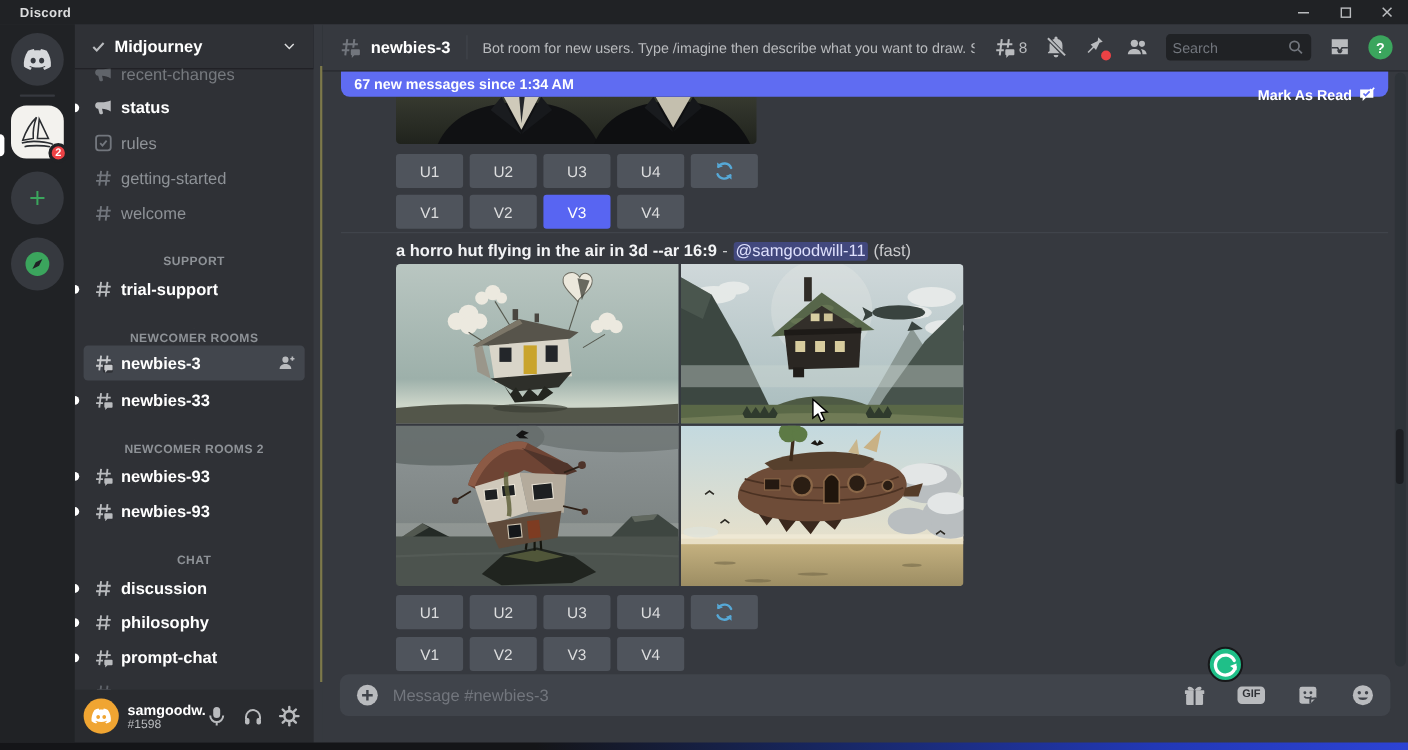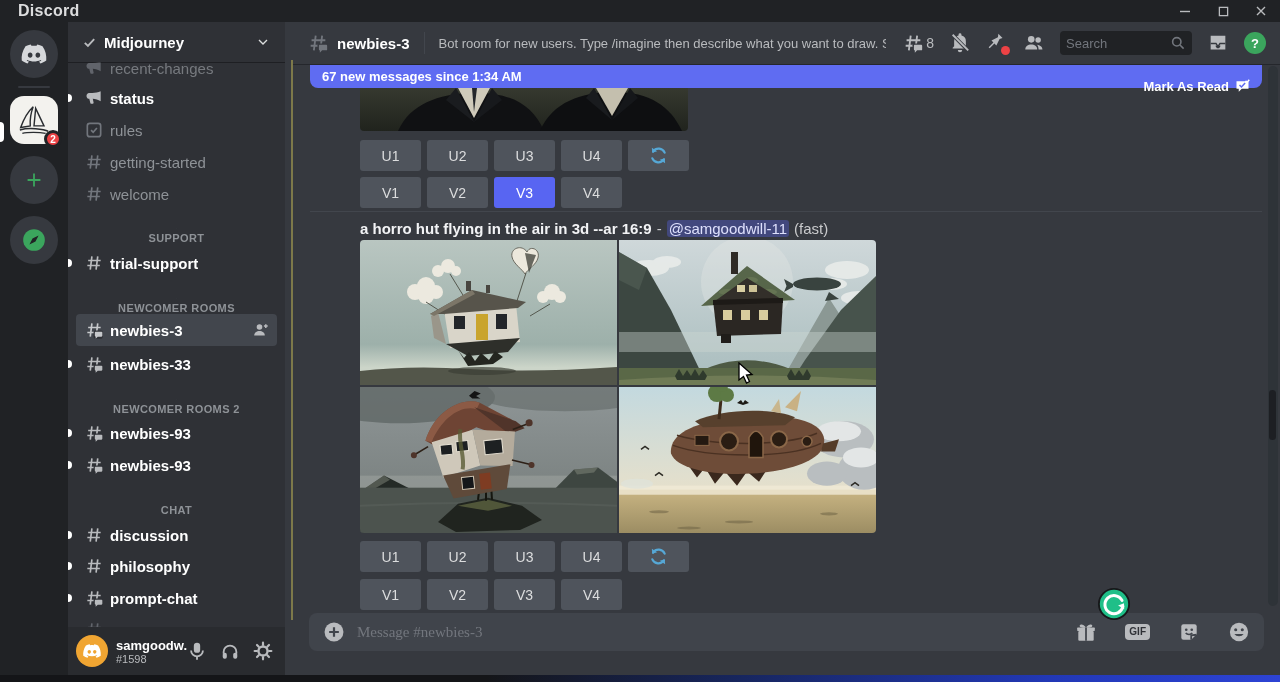--- a/index.html
+++ b/index.html
@@ -6,21 +6,21 @@
   html,body { background:#17181a; }
   svg { display:block; }
   .screen {
     position:relative; width:1280px; height:682px; overflow:hidden;
     font-family:"Liberation Sans", sans-serif; background:#36393f;
     -webkit-font-smoothing:antialiased;
   }
   
   .titlebar { position:absolute; top:0; left:0; right:0; height:22px; background:#202225;
     display:flex; align-items:center; z-index:30; }
-  .app-title { margin-left:18px; color:#dcddde; font-size:16px; font-weight:700; letter-spacing:.3px; }
+  .app-title { margin-left:18px; color:#dcddde; font-size:12px; font-weight:700; letter-spacing:.3px; }
   .win-controls { margin-left:auto; margin-right:12px; display:flex; gap:24px; align-items:center; color:#b9bbbe; }
   .win-btn { width:14px; height:14px; display:flex; align-items:center; justify-content:center; cursor:default; }
   
   .rail { position:absolute; left:0; top:22px; width:68px; bottom:7px; background:#202225; z-index:10; }
   .home-btn { width:48px; height:48px; border-radius:50%; background:#36393f; color:#d6d8db;
     margin:8px auto 0; display:flex; align-items:center; justify-content:center; }
   .rail-sep { width:32px; height:2px; background:#36393f; border-radius:1px; margin:8px auto; }
   .server-btn { position:relative; width:48px; height:48px; border-radius:14px; background:#f3f2ee;
     margin:2px auto 0; display:flex; align-items:center; justify-content:center; }
   .srv-badge { position:absolute; right:-4px; bottom:-4px; min-width:18px; height:18px; border-radius:9px;
@@ -109,21 +109,21 @@
     font-weight:500; cursor:pointer; }
   .grid { position:absolute; left:67px; top:218px; width:516px; height:293px; display:grid;
     grid-template-columns:257px 257px; grid-template-rows:145px 146px; gap:2px; border-radius:4px;
     overflow:hidden; z-index:1; }
   .cell { width:100%; height:100%; cursor:pointer; }
   .cell svg { width:100%; height:100%; }
   
   .composer { position:absolute; left:16px; right:16px; top:591px; height:38px; background:#40444b;
     border-radius:8px; display:flex; align-items:center; padding:0 14px; gap:12px; z-index:4; }
   .composer input { flex:1; min-width:0; background:transparent; border:none; outline:none;
-    color:#dcddde; font-size:15px; font-family:Liberation Serif, serif; }
+    color:#dcddde; font-size:15px; font-family:Liberation Sans, sans-serif; }
   .composer input::placeholder { color:#72767d; }
   .cicon { width:22px; height:22px; color:#b9bbbe; flex:none; cursor:pointer; }
   .gif-badge { background:#b9bbbe; color:#2f3136; font-size:10px; font-weight:700; border-radius:4px;
     padding:3px 4px; line-height:1; cursor:pointer; }
   .comp-right { display:flex; align-items:center; gap:28px; }
   
   .scroll-track { position:absolute; right:2px; top:44px; height:540px; width:10px; background:#2e3338;
     border-radius:5px; z-index:3; }
   .scroll-thumb { position:absolute; right:4px; top:368px; width:7px; height:50px; background:#1d1f23;
     border-radius:4px; z-index:4; cursor:grab; }

